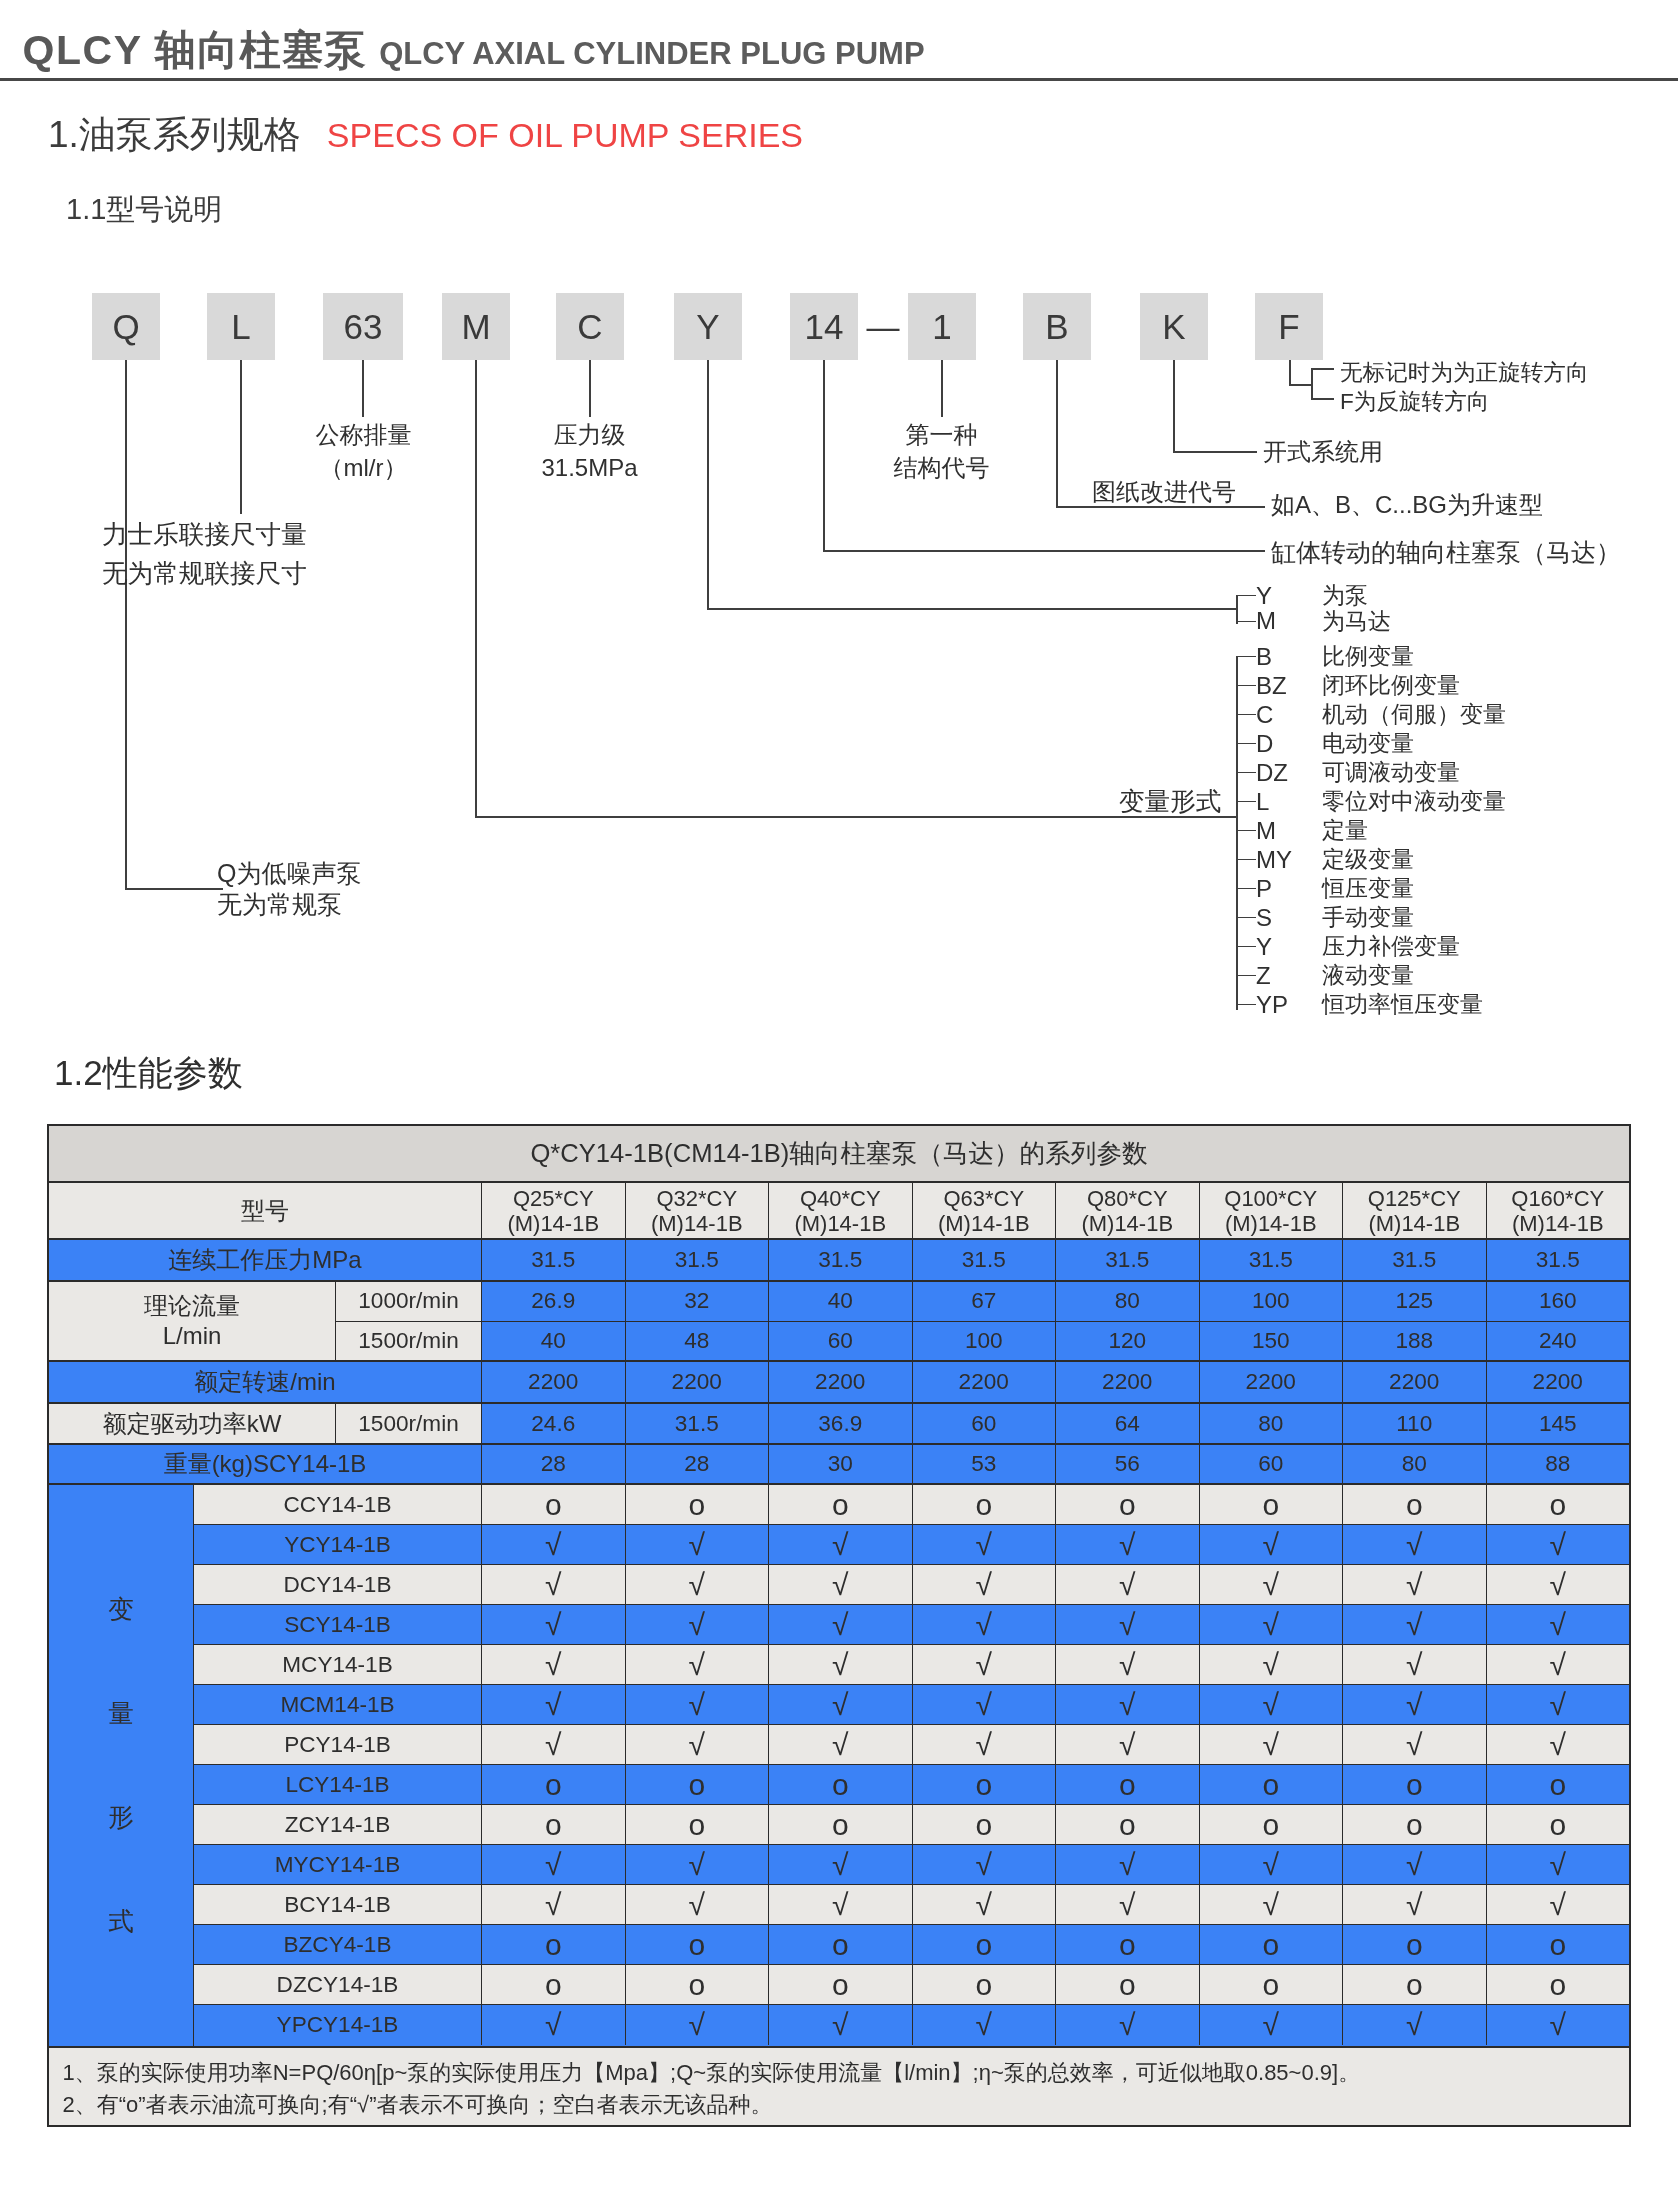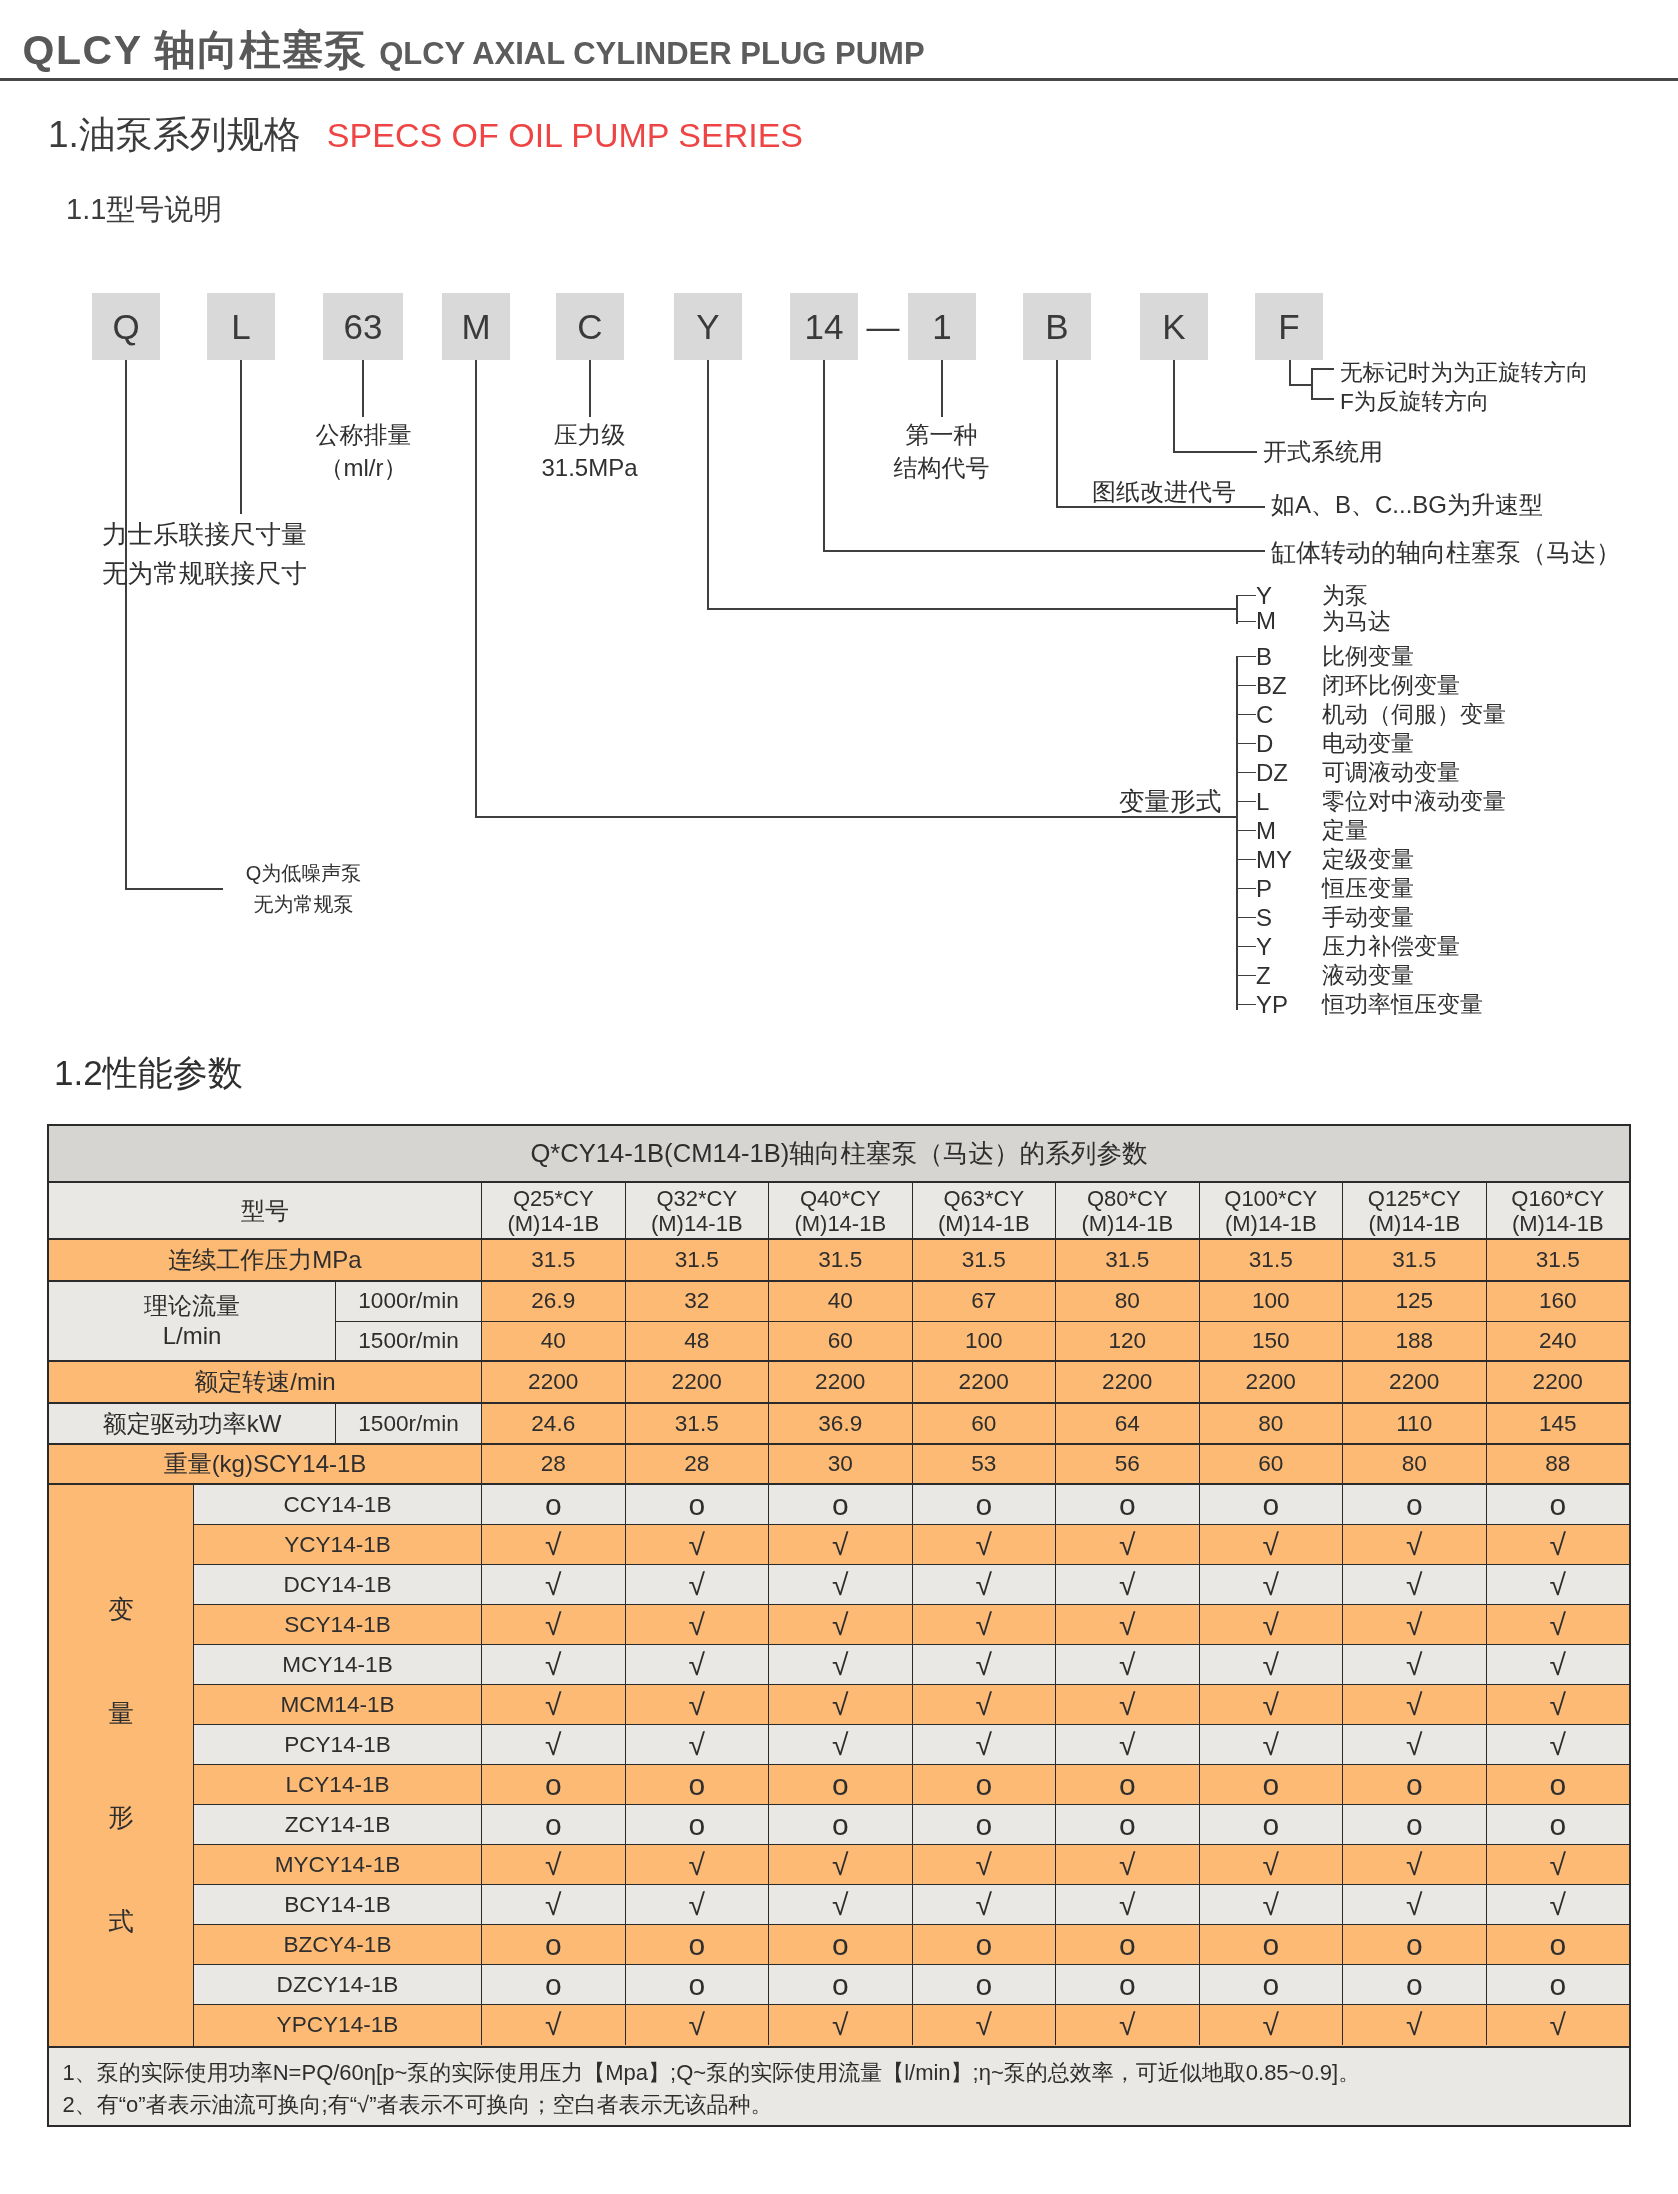--- a/index.html
+++ b/index.html
@@ -19,31 +19,31 @@
   
   .mbox{position:absolute;top:293px;height:67px;background:#d9d9d9;color:#3a3a3a;
         display:flex;align-items:center;justify-content:center;font-size:35px;font-weight:500}
   .mdash{position:absolute;top:293px;height:67px;display:flex;align-items:center;justify-content:center;
          font-size:33px;color:#3a3a3a}
   .vl,.hl{position:absolute;background:#3f3f3f}
   .vl{width:1.5px}.hl{height:1.5px}
   .clabel{position:absolute;font-size:24px;color:#303030;white-space:nowrap}
   .cblock{position:absolute;text-align:center;font-size:24px;color:#303030;line-height:33px;white-space:nowrap}
   .lblock{position:absolute;font-size:25.6px;color:#303030;line-height:39px;white-space:nowrap}
-  .qblock{position:absolute;text-align:center;font-size:20px;color:#303030;line-height:31px;white-space:nowrap}
+  .qblock{position:absolute;font-size:25px;color:#303030;line-height:31px;white-space:nowrap}
   .varform{position:absolute;left:1119px;top:784px;font-size:25.6px;color:#303030;white-space:nowrap}
   .codelist{position:absolute;display:flex;flex-direction:column}
   .codelist .item{position:relative;display:flex;align-items:center}
   .codelist .item::before{content:"";position:absolute;left:-20.3px;top:calc(50% - 0.8px);width:20.3px;height:1.5px;background:#3f3f3f}
   .codelist .code{width:66px;font-size:24px;color:#303030}
   .codelist .desc{font-size:23px;color:#303030;white-space:nowrap}
   .ymlist .item{height:25.6px}
   .varlist .item{height:29px}
   
-  .ptable{position:absolute;left:47px;top:1124px;width:1584px;border:2.3px solid #2b2b2b;background:#fdba74}
+  .ptable{position:absolute;left:47px;top:1124px;width:1584px;border:2.3px solid #2b2b2b;background:#3b82f6}
   .trow{display:flex;border-bottom:1.5px solid #2b2b2b}
   .trow.thick{border-bottom-width:2.3px}
   .trow:last-child{border-bottom:none}
   .cell{display:flex;align-items:center;justify-content:center;border-right:1.5px solid #2b2b2b;
         font-size:22.6px;color:#2e2e2e}
   .cell.full{flex:1;border-right:none}
   .gray{background:#eae8e5}
   .t-title{height:57px;background:#d7d5d2}
   .t-title .cell{font-size:25.6px;font-weight:500}
   .t-header{height:57px}

